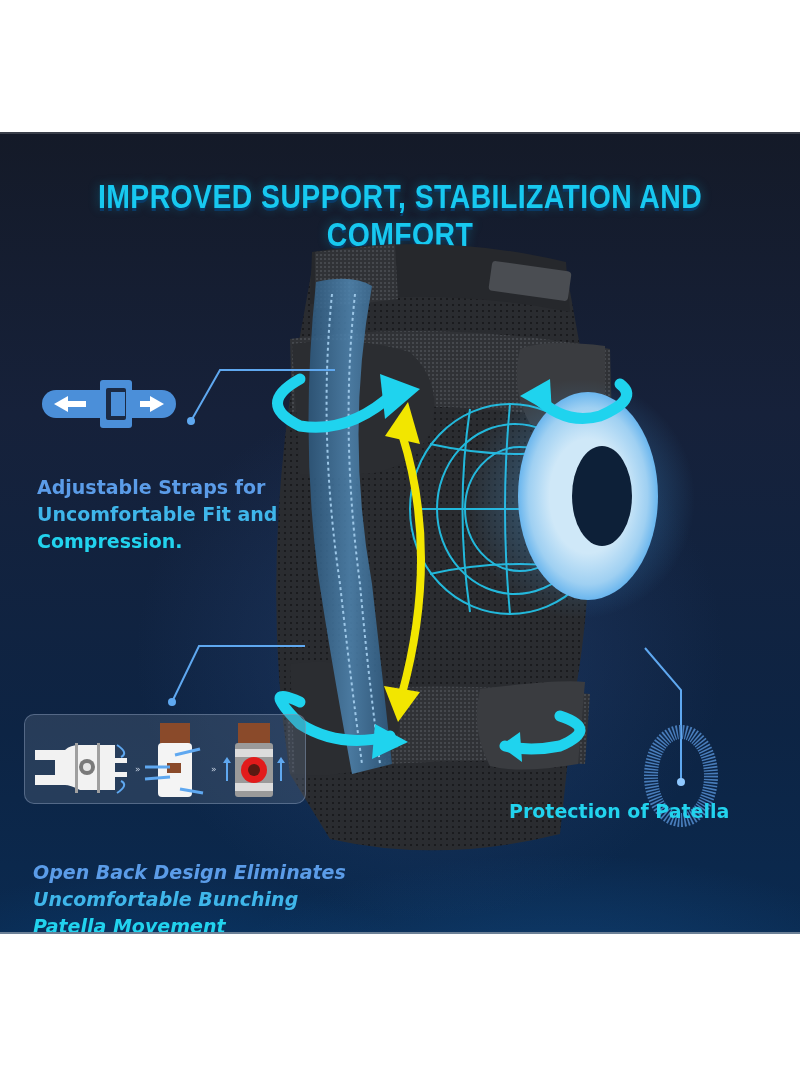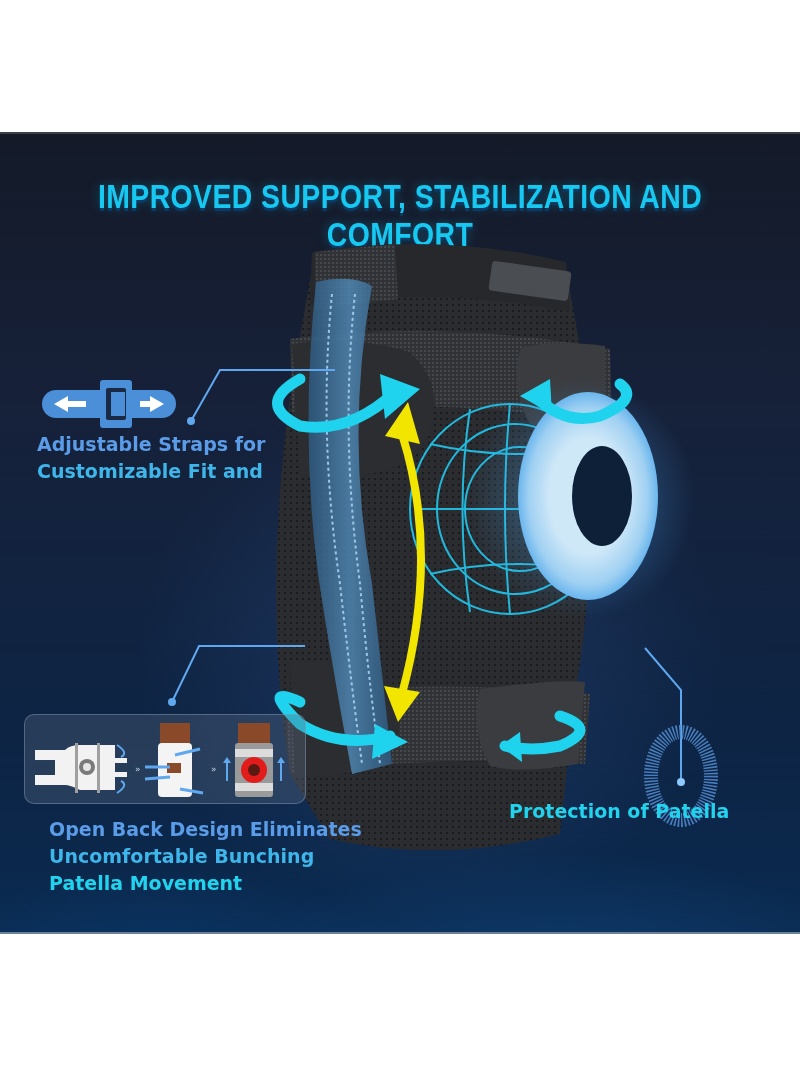--- a/index.html
+++ b/index.html
@@ -24,26 +24,26 @@
       font-size: 33px; letter-spacing: 0.5px;
       color: #17c9f0;
       transform: scaleX(0.86);
       text-shadow: 0 3px 0 #0a3a66, 0 0 12px rgba(23,201,240,0.35);
     }
 
     .feature {
       position: absolute; font-family: "DejaVu Sans", sans-serif; font-weight: 700;
       font-size: 19px; line-height: 27px;
     }
-    .feature .l1 { color: #5b9ce8; display: block; white-space: nowrap; }
+    .feature .l1 { color: #5b9ce8; display: block; white-space: nowrap; margin-top: 43px; }
     .feature .l2 { color: #3fb6ea; display: block; white-space: nowrap; }
     .feature .l3 { color: #22d3ee; display: block; white-space: nowrap; }
 
     .f-straps { left: 37px; top: 297px; }
-    .f-back { left: 49px; top: 682px; }
+    .f-back { left: 33px; top: 682px; font-style: italic; }
     .f-patella { left: 509px; top: 664px; }
 
     
     .strap-icon { position: absolute; left: 42px; top: 246px; width: 134px; height: 48px; }
 
     .leader { position: absolute; overflow: visible; }
 
     
     .brace { position: absolute; left: 0; top: 0; width: 800px; height: 802px; }
 
@@ -203,21 +203,22 @@
         <path d="M202,66 L202,46" stroke="#5fa8f0" stroke-width="2"></path>
         <polygon points="198,48 202,42 206,48" fill="#5fa8f0"></polygon>
         <path d="M256,66 L256,46" stroke="#5fa8f0" stroke-width="2"></path>
         <polygon points="252,48 256,42 260,48" fill="#5fa8f0"></polygon>
       </g>
     </svg>
   </div>
 
   <div class="feature f-straps">
     <span class="l1">Adjustable Straps for</span>
-    <span class="l2">Customizable Fit and</span>
+    <span class="l2">Uncomfortable Fit and</span>
+    <span class="l3">Compression.</span>
   </div>
 
   <div class="feature f-back">
     <span class="l1">Open Back Design Eliminates</span>
     <span class="l2">Uncomfortable Bunching</span>
     <span class="l3">Patella Movement</span>
   </div>
 
   <div class="feature f-patella">
     <span class="l3">Protection of Patella</span>

